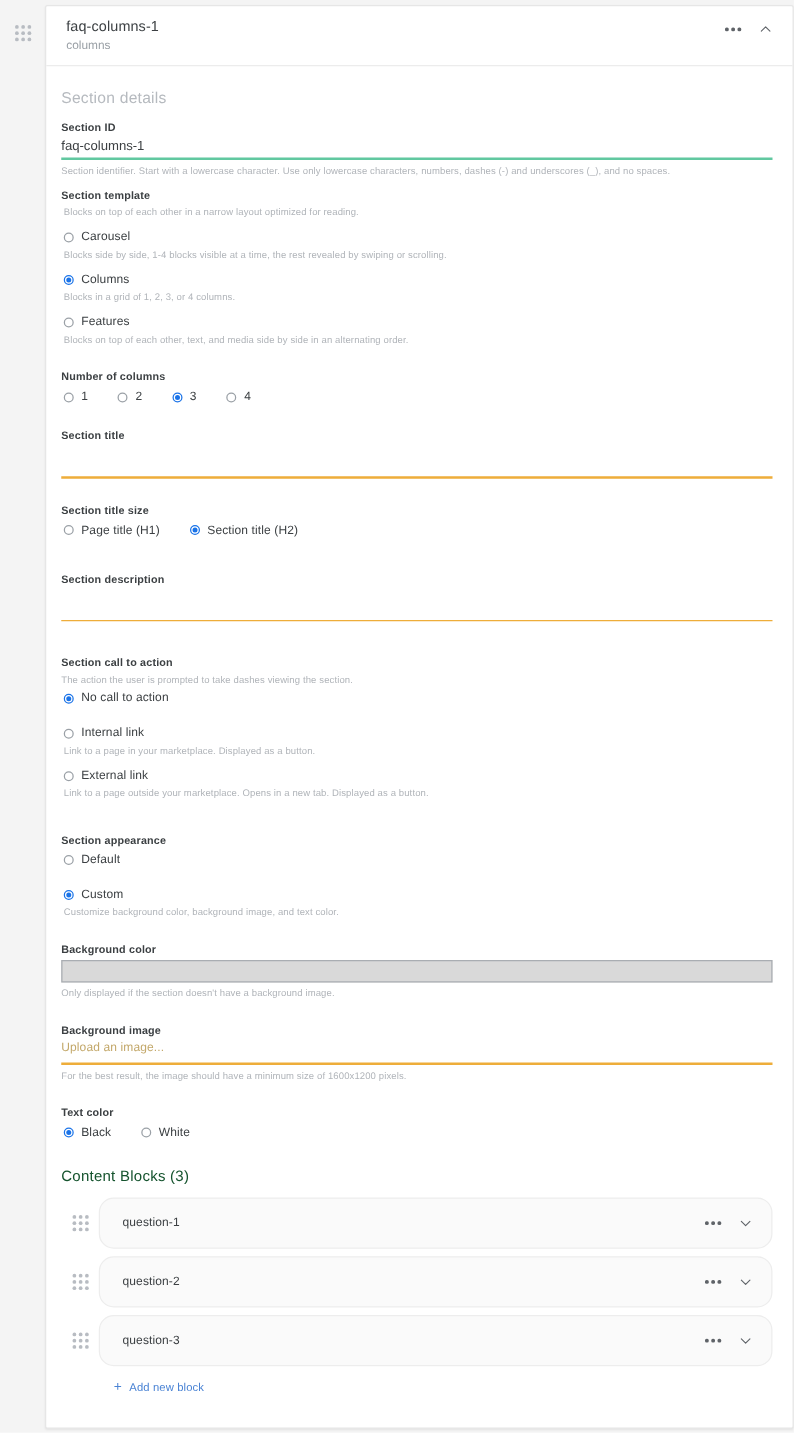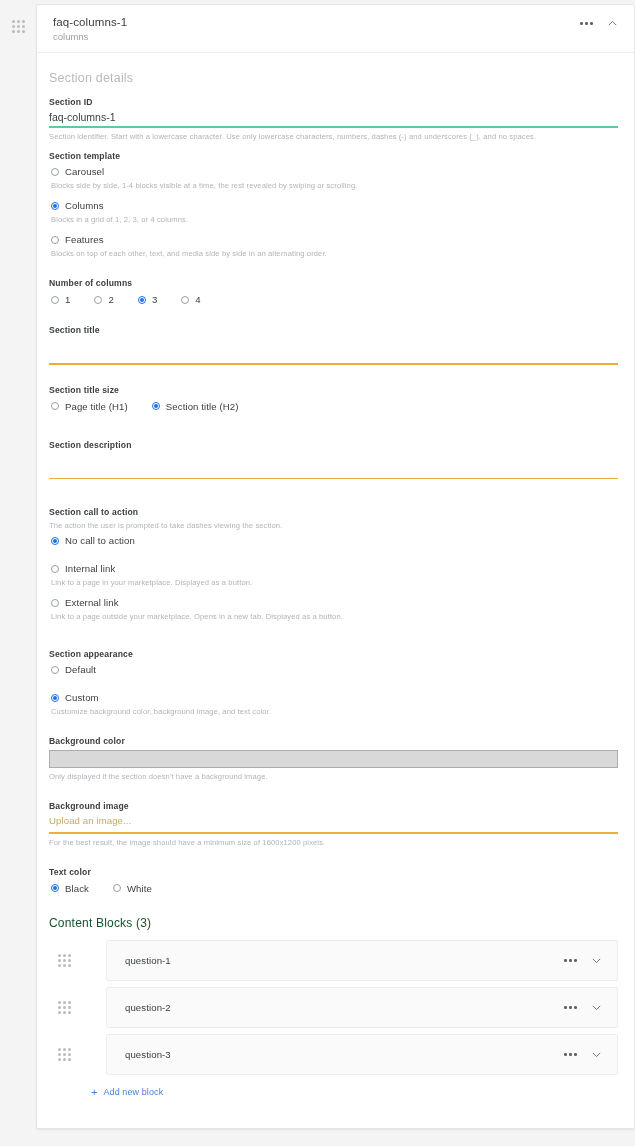--- a/index.html
+++ b/index.html
@@ -210,27 +210,26 @@
   .block-handle {
     width: 30px;
     flex: 0 0 30px;
     display: flex;
     justify-content: center;
   }
   .block-card {
     flex: 1 1 auto;
     background: #fafafa;
     border: 1px solid #ededed;
-    border-radius: 2px;
+    border-radius: 12px;
     height: 41px;
     display: flex;
     align-items: center;
     justify-content: space-between;
     padding: 0 15px 0 18px;
-    margin-left: 27px;
   }
   .block-name {
     font-size: 9.6px;
     color: #3c4043;
     letter-spacing: .1px;
   }
   .block-actions {
     display: flex;
     align-items: center;
     gap: 14px;
@@ -303,20 +302,21 @@
         <div class="field">
           <div class="field-label">Section ID</div>
           <div class="field-value">faq-columns-1</div>
           <div class="underline-green"></div>
           <div class="help-text">Section identifier. Start with a lowercase character. Use only lowercase characters, numbers, dashes (-) and underscores (_), and no spaces.</div>
         </div>
 
         <div class="field">
           <div class="field-label">Section template</div>
 
+          <div class="radio-help">Blocks on top of each other in a narrow layout optimized for reading.</div>
 
           <div class="radio-row">
             <span class="rb"></span>
             <span class="rb-label">Carousel</span>
           </div>
           <div class="radio-help">Blocks side by side, 1-4 blocks visible at a time, the rest revealed by swiping or scrolling.</div>
 
           <div class="radio-row">
             <span class="rb checked"></span>
             <span class="rb-label">Columns</span>

